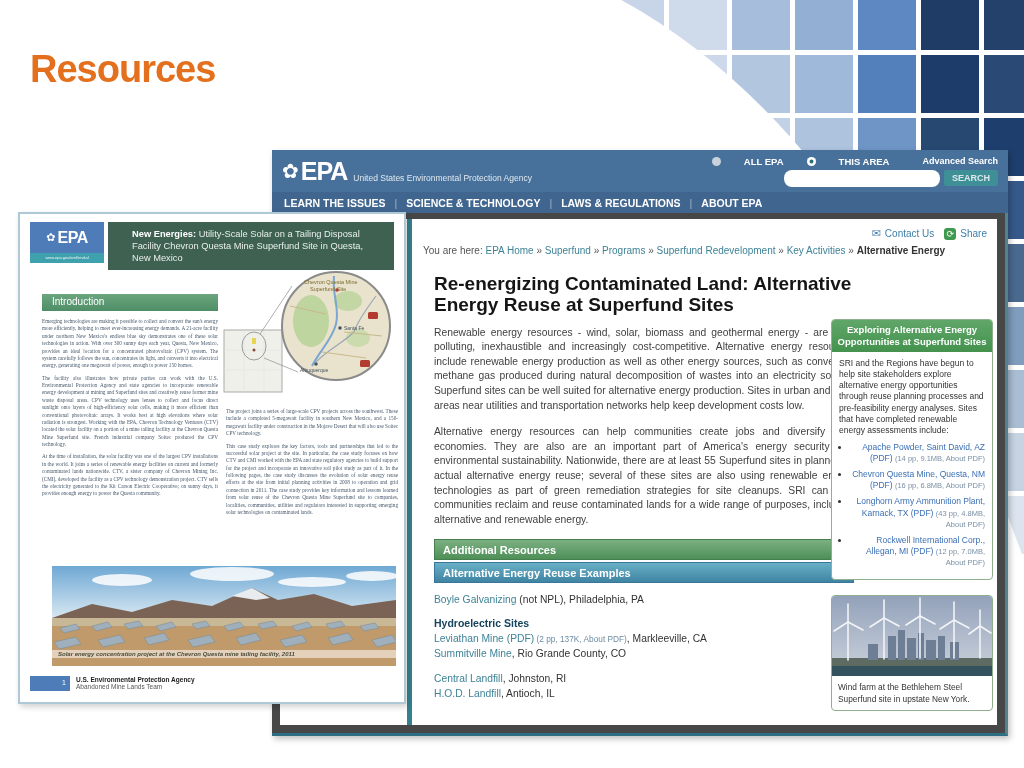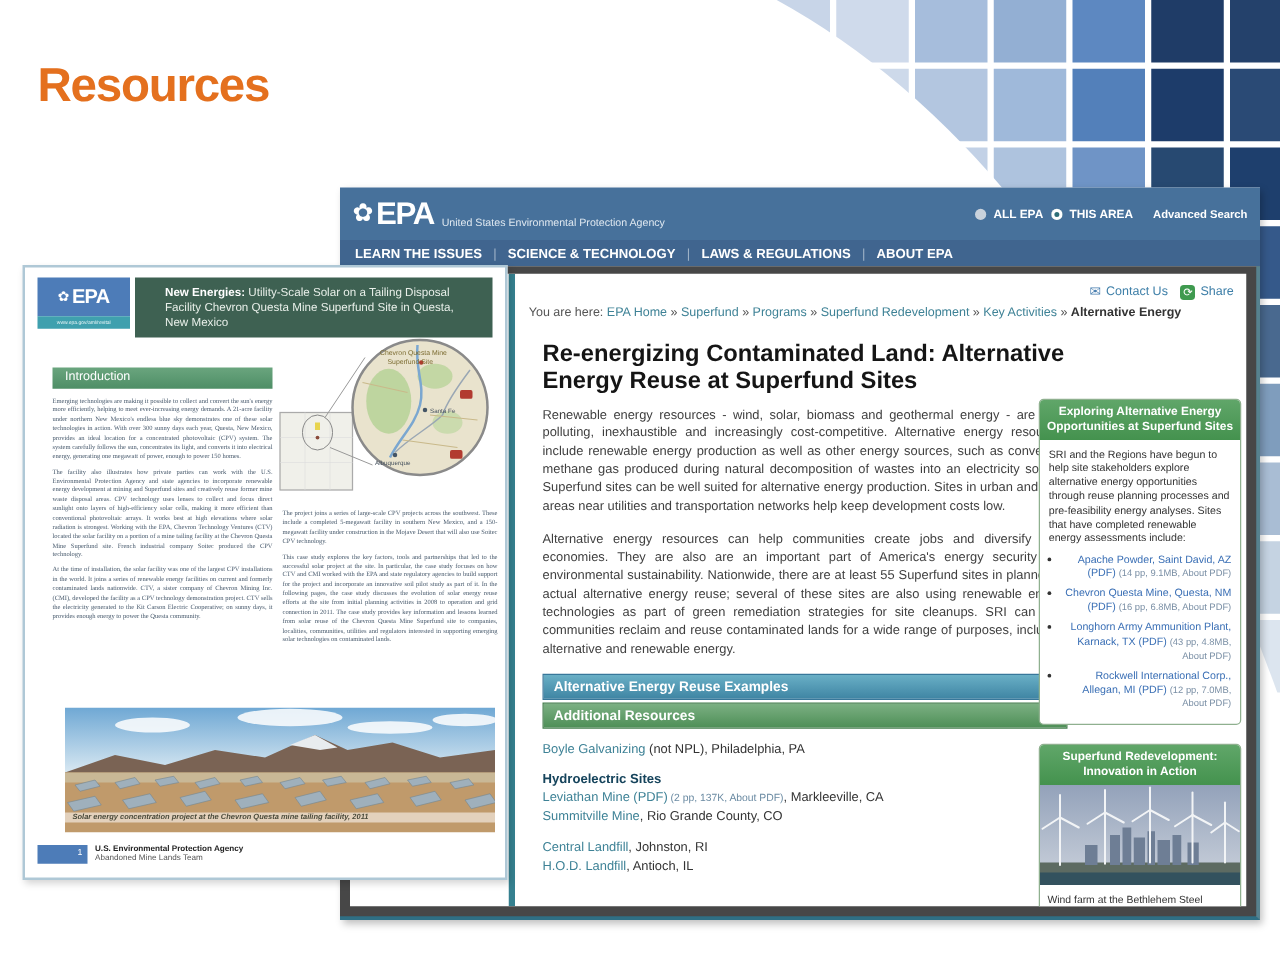--- a/index.html
+++ b/index.html
@@ -18,21 +18,21 @@
   
   .webpage{position:absolute;left:272px;top:150px;width:736px;height:586px;z-index:3;
            box-shadow:2px 3px 6px rgba(0,0,0,.25);background:#fff;}
   .wp-header{position:absolute;top:0;left:0;right:0;height:42px;background:#47719B;
              display:flex;align-items:center;padding:0 10px;box-sizing:border-box;color:#fff;}
   .epa-logo{display:flex;align-items:center;gap:2px;}
   .epa-flower{font-size:20px;line-height:1;color:#fff;}
   .epa-word{font-size:25px;font-weight:bold;letter-spacing:-1px;}
   .agency-name{font-size:8.5px;color:#dfe8f0;margin:14px 0 0 6px;}
   .wp-search{margin-left:auto;display:flex;flex-direction:column;align-items:flex-end;gap:3px;}
-  .radio-row{display:flex;align-items:center;gap:6px;font-size:9.5px;font-weight:bold;color:#fff;margin-left:44px;}
+  .radio-row{display:flex;align-items:center;gap:23px;font-size:9.5px;font-weight:bold;color:#fff;margin-left:44px;}
   .radio{width:9px;height:9px;border-radius:50%;background:#c9d2dc;display:inline-block;}
   .radio.sel{background:#fff;box-shadow:inset 0 0 0 2.5px #fff, inset 0 0 0 5px #2e6f77;}
   .adv-search{margin-left:10px;font-size:9px;font-weight:bold;color:#fff;}
   .search-row{display:flex;align-items:center;gap:4px;}
   .search-input{width:152px;height:15px;border:none;border-radius:8px;background:#fff;}
   .search-btn{background:#3F8F96;color:#DCE9EC;font-size:9px;font-weight:bold;border:none;
               padding:3px 8px;border-radius:2px;}
   .wp-nav{position:absolute;top:42px;left:0;right:0;height:21px;background:#40658F;display:flex;
           align-items:center;padding:0 12px;gap:9px;font-size:10.5px;font-weight:bold;color:#fff;}
   .nav-sep{color:#9fb3c8;font-weight:normal;}
@@ -164,20 +164,24 @@
       </div>
       <span class="agency-name">United States Environmental Protection Agency</span>
       <div class="wp-search">
         <div class="radio-row">
           <span class="radio"></span>
           <span>ALL EPA</span>
           <span class="radio sel"></span>
           <span>THIS AREA</span>
           <span class="adv-search">Advanced Search</span>
         </div>
+        <div class="search-row">
+          <input class="search-input" style="">
+          <button class="search-btn">SEARCH</button>
+        </div>
       </div>
     </div>
 
     <div class="wp-nav">
       <span>LEARN THE ISSUES</span>
       <span class="nav-sep">|</span>
       <span>SCIENCE &amp; TECHNOLOGY</span>
       <span class="nav-sep">|</span>
       <span>LAWS &amp; REGULATIONS</span>
       <span class="nav-sep">|</span>
@@ -208,27 +212,27 @@
           <span class="bc-link">Key Activities</span>
           <span>»</span>
           <span class="bc-cur">Alternative Energy</span>
         </div>
 
         <div class="main-col">
           <h1 class="page-h1">Re-energizing Contaminated Land: Alternative Energy Reuse at Superfund Sites</h1>
           <p class="wp-p">Renewable energy resources - wind, solar, biomass and geothermal energy - are non-polluting, inexhaustible and increasingly cost-competitive. Alternative energy resources include renewable energy production as well as other energy sources, such as converting methane gas produced during natural decomposition of wastes into an electricity source. Superfund sites can be well suited for alternative energy production. Sites in urban and rural areas near utilities and transportation networks help keep development costs low.</p>
           <p class="wp-p">Alternative energy resources can help communities create jobs and diversify local economies. They are also are an important part of America's energy security and environmental sustainability. Nationwide, there are at least 55 Superfund sites in planned or actual alternative energy reuse; several of these sites are also using renewable energy technologies as part of green remediation strategies for site cleanups. SRI can help communities reclaim and reuse contaminated lands for a wide range of purposes, including alternative and renewable energy.</p>
 
+          <div class="bar bar-green">
+            <span>Additional Resources</span>
+            <span class="bar-arrow">▶</span>
+          </div>
           <div class="bar bar-blue">
             <span>Alternative Energy Reuse Examples</span>
             <span class="bar-arrow">▼</span>
-          </div>
-          <div class="bar bar-green">
-            <span>Additional Resources</span>
-            <span class="bar-arrow">▶</span>
           </div>
 
           <div class="group">
             <div class="entry"><span class="e-link">Boyle Galvanizing</span><span> (not NPL), Philadelphia, PA</span></div>
           </div>
 
           <div class="group">
             <div class="group-h">Hydroelectric Sites</div>
             <div class="entry"><span class="e-link">Leviathan Mine (PDF)</span><span class="e-meta"> (2 pp, 137K, About PDF)</span><span>, Markleeville, CA</span></div>
             <div class="entry"><span class="e-link">Summitville Mine</span><span>, Rio Grande County, CO</span></div>
@@ -249,21 +253,20 @@
               <ul class="side-bullets">
                 <li><span class="s-link">Apache Powder, Saint David, AZ (PDF)</span> <span class="s-meta">(14 pp, 9.1MB, About PDF)</span></li>
                 <li><span class="s-link">Chevron Questa Mine, Questa, NM (PDF)</span> <span class="s-meta">(16 pp, 6.8MB, About PDF)</span></li>
                 <li><span class="s-link">Longhorn Army Ammunition Plant, Karnack, TX (PDF)</span> <span class="s-meta">(43 pp, 4.8MB, About PDF)</span></li>
                 <li><span class="s-link">Rockwell International Corp., Allegan, MI (PDF)</span> <span class="s-meta">(12 pp, 7.0MB, About PDF)</span></li>
               </ul>
             </div>
           </div>
 
           <div class="side-box box2">
-            <div class="side-box-h">Superfund Redevelopment: Innovation in Action</div>
             <svg class="wind-photo" width="160" height="80" viewBox="0 0 160 80">
               <defs>
                 <linearGradient id="sky2" x1="0" y1="0" x2="0" y2="1">
                   <stop offset="0" stop-color="#93a2ba"></stop>
                     <stop offset="1" stop-color="#cdd3dd"></stop>
                 </linearGradient>
               </defs>
               <rect width="160" height="80" fill="url(#sky2)"></rect>
               <rect x="0" y="62" width="160" height="10" fill="#5d6b62"></rect>
               <rect x="0" y="70" width="160" height="10" fill="#33525E"></rect>

